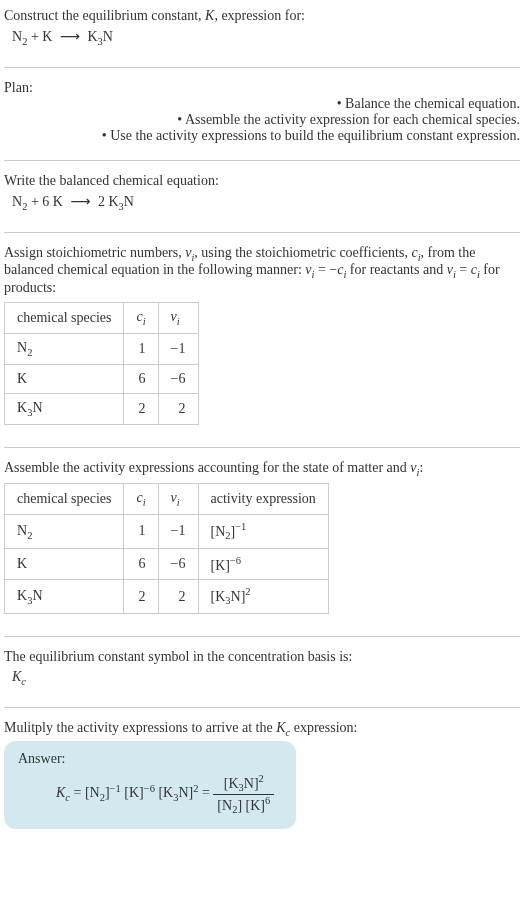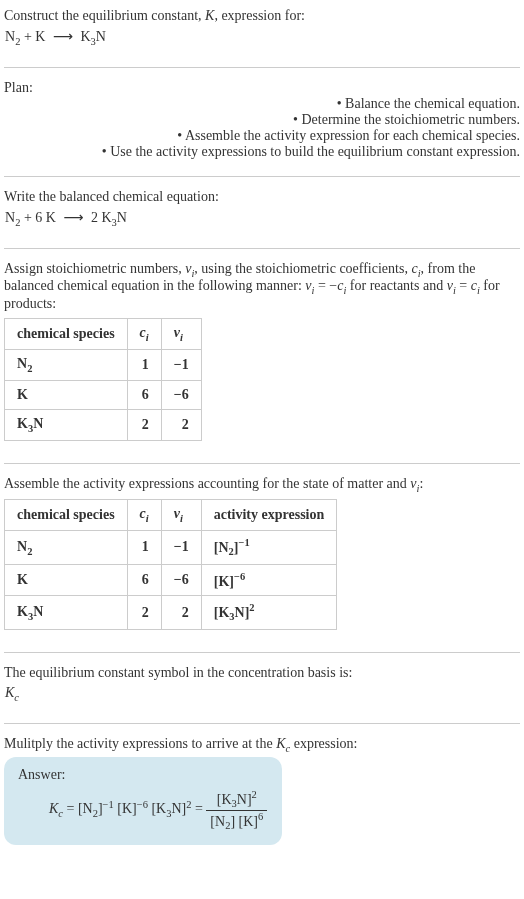--- a/index.html
+++ b/index.html
@@ -19,21 +19,21 @@
       margin-bottom: 4px;
       padding-bottom: 4px;
     }
     hr {
       border: none;
       border-top: 1px solid #ccc;
       margin: 12px 0;
     }
     .equation {
       font-family: Georgia, serif;
-      margin: 4px 1px;
+      margin: 4px 8px;
     }
     .sub {
       vertical-align: sub;
       font-size: 0.75em;
     }
     .sup {
       vertical-align: super;
       font-size: 0.75em;
     }
     .italic {
@@ -44,21 +44,21 @@
       text-align: right;
     }
     table {
       border-collapse: collapse;
       margin: 6px 0;
     }
     td, th {
       border: 1px solid #ccc;
       padding: 6px 12px;
       text-align: left;
-      font-weight: bold;
+      font-weight: normal;
     }
     td.center, th.center {
     }
     td.right, th.right {
       text-align: right;
     }
     .answer-box {
       background: #d4e8f0;
       border-radius: 12px;
       padding: 10px 14px;
@@ -94,21 +94,20 @@
   <div class="equation">
     <span>N</span><span class="sub">2</span><span> + K </span><span class="arrow">⟶</span><span> K</span><span class="sub">3</span><span>N</span>
   </div>
 </div>
 
 <hr>
 
 <div class="section">
   <div>Plan:</div>
   <div class="bullet">• Balance the chemical equation.</div>
-  <div class="bullet">• Determine the stoichiometric numbers.</div>
   <div class="bullet">• Assemble the activity expression for each chemical species.</div>
   <div class="bullet">• Use the activity expressions to build the equilibrium constant expression.</div>
 </div>
 
 <hr>
 
 <div class="section">
   <div>Write the balanced chemical equation:</div>
   <div class="equation">
     <span>N</span><span class="sub">2</span><span> + 6 K </span><span class="arrow">⟶</span><span> 2 K</span><span class="sub">3</span><span>N</span>

